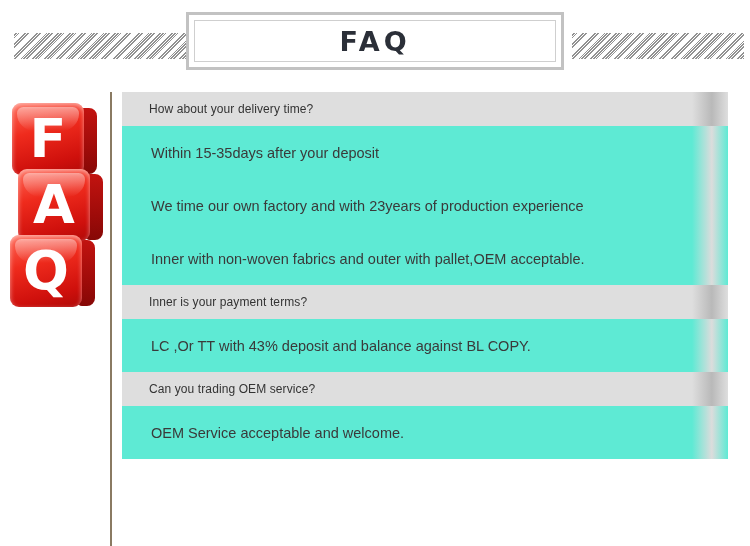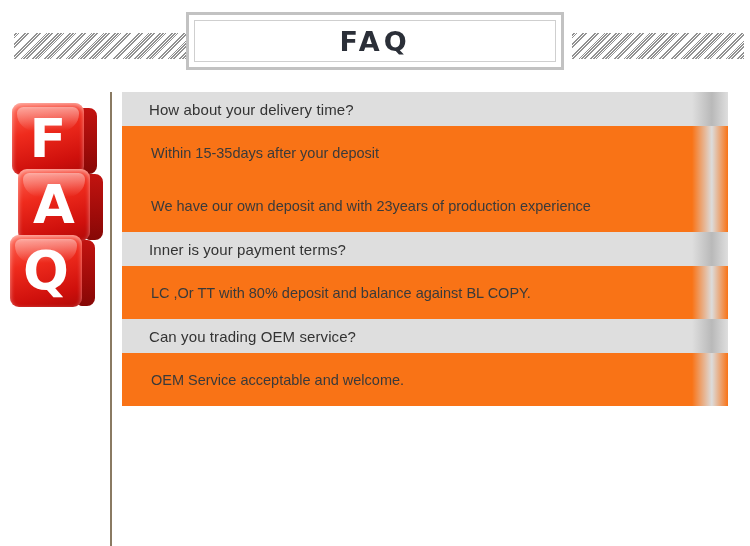--- a/index.html
+++ b/index.html
@@ -158,36 +158,36 @@
   .faq-item { position: relative; }
 
   .question {
     position: relative;
     height: 34px;
     background: #dedede;
     display: flex;
     align-items: center;
     padding-left: 27px;
     box-sizing: border-box;
-    font-size: 15px;
+    font-size: 12px;
     color: #333333;
     letter-spacing: .1px;
   }
   .question::after {        
     content: "";
     position: absolute;
     right: 0; top: 0;
     width: 36px; height: 100%;
     background: linear-gradient(90deg, rgba(222,222,222,0), #b9b9b9 55%, rgba(255,255,255,0) 100%);
   }
 
   .answer {
     position: relative;
     height: 53px;
-    background: #f97316;
+    background: #5eead4;
     display: flex;
     align-items: center;
     padding-left: 29px;
     box-sizing: border-box;
     font-size: 14.5px;
     color: #3a3a3a;
   }
   .answer::after {
     content: "";
     position: absolute;
@@ -225,29 +225,30 @@
 <div class="divider"></div>
 
 <div class="faq-panel">
 
   <div class="faq-item">
     <div class="question">How about your delivery time?</div>
     <div class="answer">Within 15-35days after your deposit</div>
   </div>
 
   <div class="faq-item">
-    <div class="answer">We have our own deposit and with 23years of production experience</div>
-  </div>
-
-  <div class="faq-item">
+    <div class="answer">We time our own factory and with 23years of production experience</div>
+  </div>
+
+  <div class="faq-item">
+    <div class="answer">Inner with non-woven fabrics and outer with pallet,OEM acceptable.</div>
   </div>
 
   <div class="faq-item">
     <div class="question">Inner is your payment terms?</div>
-    <div class="answer">LC ,Or TT with 80% deposit and balance against BL COPY.</div>
+    <div class="answer">LC ,Or TT with 43% deposit and balance against BL COPY.</div>
   </div>
 
   <div class="faq-item">
     <div class="question">Can you trading OEM service?</div>
     <div class="answer">OEM Service acceptable and welcome.</div>
   </div>
 
 </div>
 
 </body></html>

